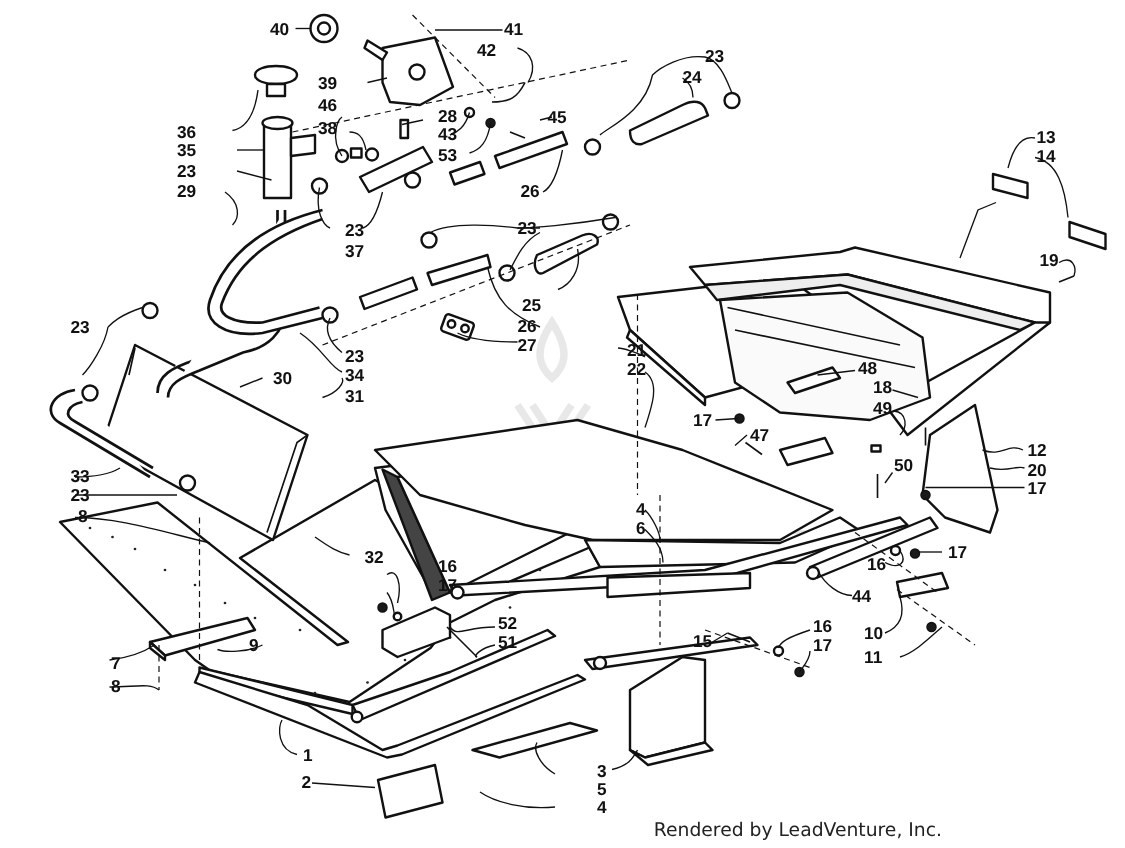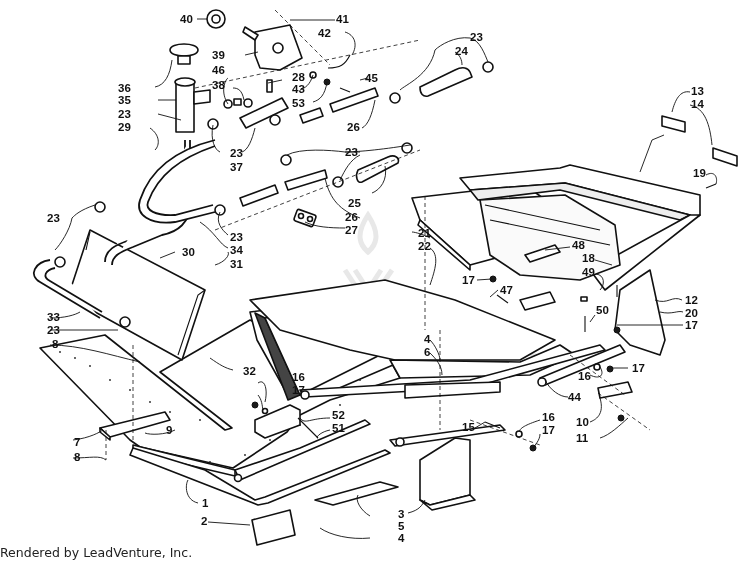--- a/index.html
+++ b/index.html
@@ -8,21 +8,21 @@
   .part { fill:#ffffff; stroke:#111; stroke-width:1.6; stroke-linejoin:round; }
   .part-thin { fill:none; stroke:#111; stroke-width:1.1; }
   .hose { fill:#ffffff; stroke:#111; stroke-width:1.8; }
   .dark { fill:#1a1a1a; stroke:#111; stroke-width:1; }
   .leader { fill:none; stroke:#111; stroke-width:0.9; }
   .dash { fill:none; stroke:#111; stroke-width:0.8; stroke-dasharray:4 3; }
   .dots { fill:#222; }
   .callout { font-family:"Liberation Sans Narrow","Liberation Sans", sans-serif; font-weight:bold; font-size:11.5px; fill:#111; }
   .wm { font-family:"DejaVu Sans", sans-serif; font-size:30px; letter-spacing:9px; fill:#e6e6e6; }
   .wm-logo { fill:none; stroke:#e8e8e8; stroke-width:5; }
-  #footer { position:absolute; left:0; width:628px; top:545px; text-align:left; font-family:"DejaVu Sans", sans-serif; font-size:12.5px; color:#222; }
+  #footer { position:absolute; left:0; width:628px; top:545px; text-align:right; font-family:"DejaVu Sans", sans-serif; font-size:12.5px; color:#222; }
 </style>
 </head>
 <body>
 
 <svg id="diagram" viewBox="0 0 750 565" xmlns="http://www.w3.org/2000/svg">
 
   <g>
     <path class="wm-logo" d="M345 270 L368 305 L392 270 M355 270 L368 290 L381 270 M368 215 C355 235 360 245 368 252 C376 245 381 235 368 215 Z"></path>
     <text class="wm" x="228" y="356">LEADVENTURE</text>
   </g>

